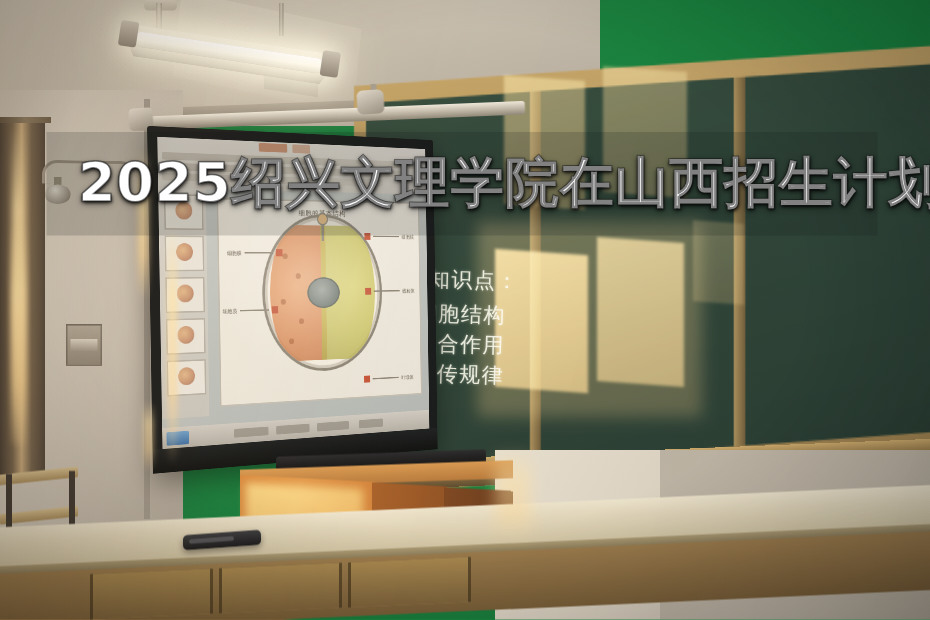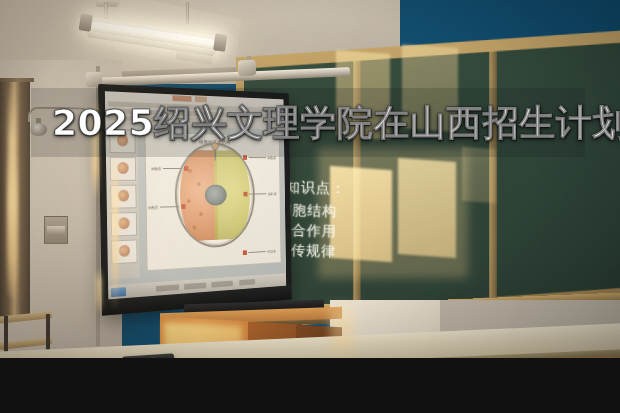--- a/index.html
+++ b/index.html
@@ -1,22 +1,22 @@
 <!DOCTYPE html>
 <html><head>
 <meta charset="utf-8">
 <style>
   html,body{margin:0;padding:0;background:#111;}
   body{font-family:"Liberation Sans","DejaVu Sans",sans-serif;}
 
   #stage{
     position:relative;
-    width:620px;height:358px;
+    width:620px;height:413px;
     overflow:hidden;
-    background:#0c4a6e;
+    background:#15803d;
   }
 
   
   .ceiling{
     position:absolute;left:0;top:0;width:400px;height:84px;
     background:linear-gradient(170deg,#cfc7ba 0%,#c4bcae 45%,#b4ab9d 100%);
   }
   .ceiling-edge{
     position:absolute;left:0;top:76px;width:340px;height:10px;
     background:linear-gradient(180deg,#a79e90,#8e8579);

